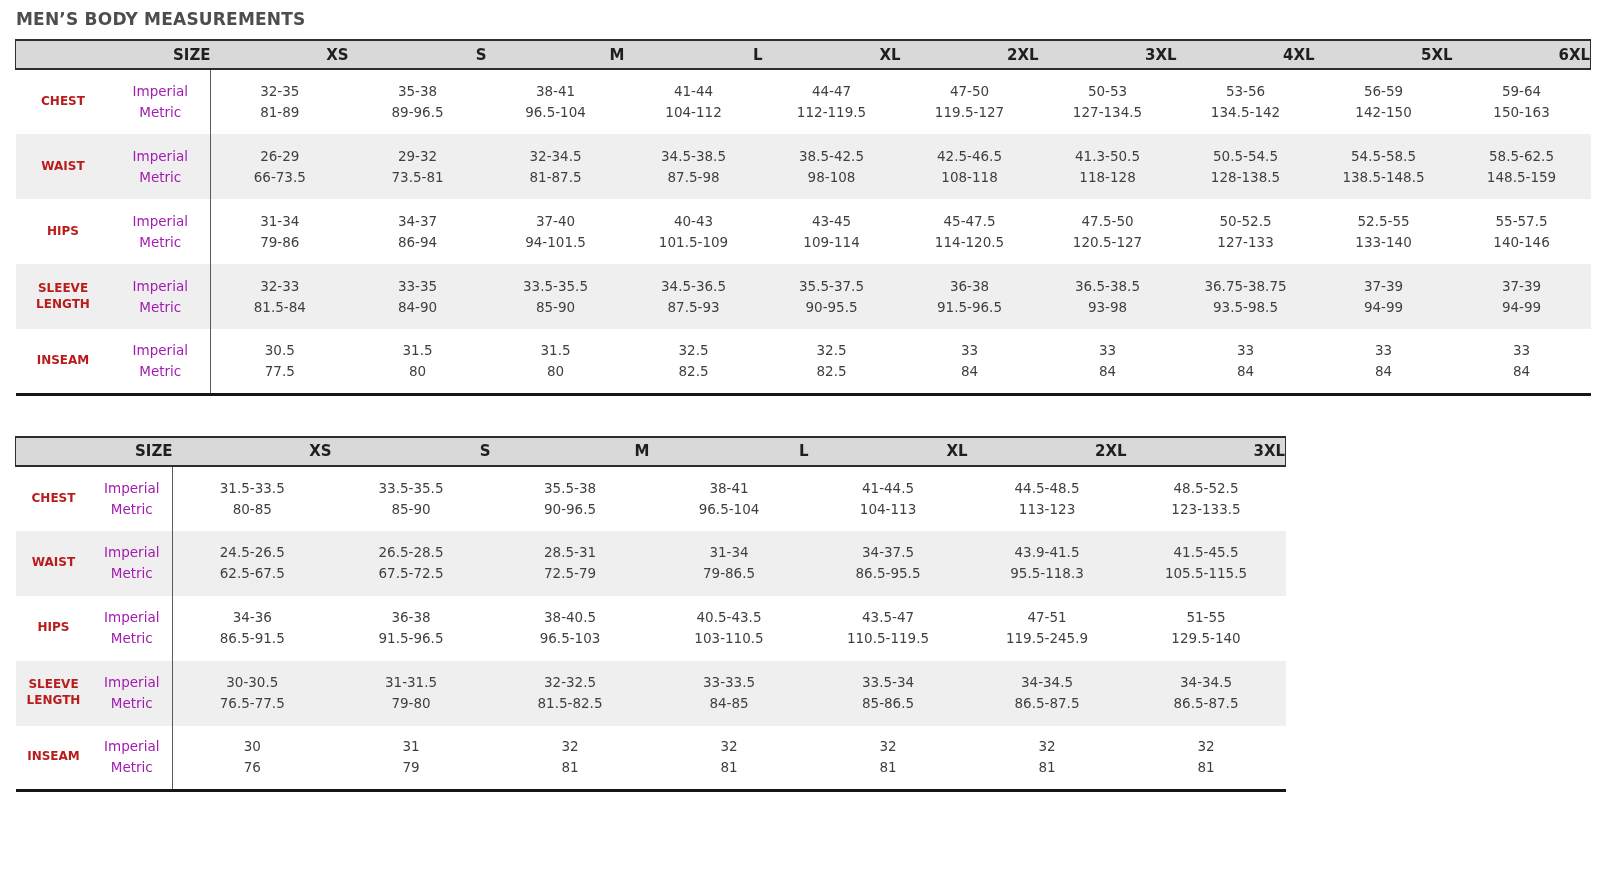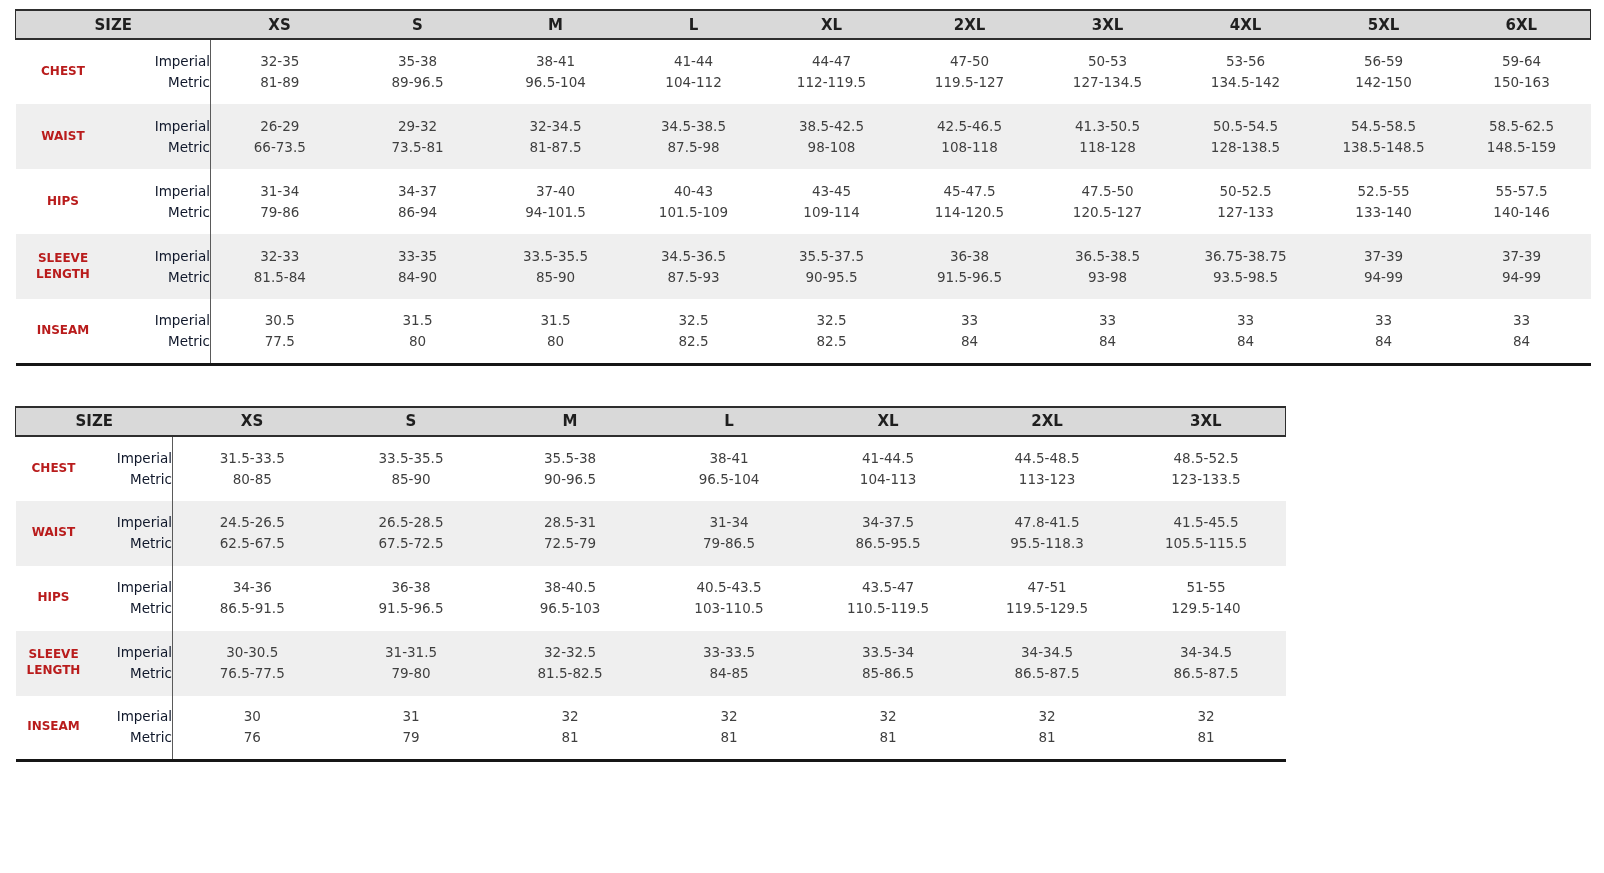--- a/index.html
+++ b/index.html
@@ -29,21 +29,21 @@
   }
   .size-table thead th {
     background: var(--header-bg, #d9d9d9);
     border-top: 2px solid var(--border-dark, #2e2e2e);
     border-bottom: 2px solid var(--border-dark, #2e2e2e);
     font-size: 15px;
     font-weight: 700;
     color: #1f1f1f;
     height: 29px;
     padding: 0;
-    text-align: center;
+    text-align: right;
   }
   .size-table thead th:first-child { border-left: 1px solid var(--border-dark, #2e2e2e); }
   .size-table thead th:last-child  { border-right: 1px solid var(--border-dark, #2e2e2e); }
 
   .size-table tbody tr { height: 65px; }
   .size-table tbody tr.alt { background: var(--alt-row-bg, #efefef); border-radius: 27px; }
 
   .size-table td, .size-table tbody th {
     text-align: center;
     vertical-align: middle;
@@ -51,33 +51,34 @@
     font-size: 13.5px;
   }
   .size-table tbody th.row-label {
     font-weight: 700;
     font-size: 12px;
     color: #b91c1c;
     line-height: 1.3;
     padding: 0 6px;
   }
   .unit-cell { border-right: 1px solid var(--divider, #5a5a5a); }
-  .unit-line { color: #0f172a; text-align: right; }
+  .unit-line { color: #a21caf; }
   .cell-line { line-height: 21px; }
 
   .size-table tbody tr:last-child td,
   .size-table tbody tr:last-child th {
     border-bottom: 3px solid #161616;
   }
 </style>
 </head>
 <body>
 
 <div class="page">
   <section class="chart-block">
+    <h2 class="chart-title">MEN’S BODY MEASUREMENTS</h2>
     <table class="size-table" style="width: 1575px;">
         <colgroup>
           <col style="width: 95px;">
           <col style="width: 100px;">
           <col style="width: 138px;">
           <col style="width: 138px;">
           <col style="width: 138px;">
           <col style="width: 138px;">
           <col style="width: 138px;">
           <col style="width: 138px;">
@@ -422,21 +423,21 @@
             </td>
             <td>
               <div class="cell-line">31-34</div>
               <div class="cell-line">79-86.5</div>
             </td>
             <td>
               <div class="cell-line">34-37.5</div>
               <div class="cell-line">86.5-95.5</div>
             </td>
             <td>
-              <div class="cell-line">47.8-41.5</div>
+              <div class="cell-line">43.9-41.5</div>
               <div class="cell-line">95.5-118.3</div>
             </td>
             <td>
               <div class="cell-line">41.5-45.5</div>
               <div class="cell-line">105.5-115.5</div>
             </td>
           </tr>
           <tr>
             <th class="row-label">HIPS</th>
             <td class="unit-cell">
@@ -458,21 +459,21 @@
             <td>
               <div class="cell-line">40.5-43.5</div>
               <div class="cell-line">103-110.5</div>
             </td>
             <td>
               <div class="cell-line">43.5-47</div>
               <div class="cell-line">110.5-119.5</div>
             </td>
             <td>
               <div class="cell-line">47-51</div>
-              <div class="cell-line">119.5-129.5</div>
+              <div class="cell-line">119.5-245.9</div>
             </td>
             <td>
               <div class="cell-line">51-55</div>
               <div class="cell-line">129.5-140</div>
             </td>
           </tr>
           <tr class="alt">
             <th class="row-label">SLEEVE LENGTH</th>
             <td class="unit-cell">
               <div class="cell-line unit-line">Imperial</div>

